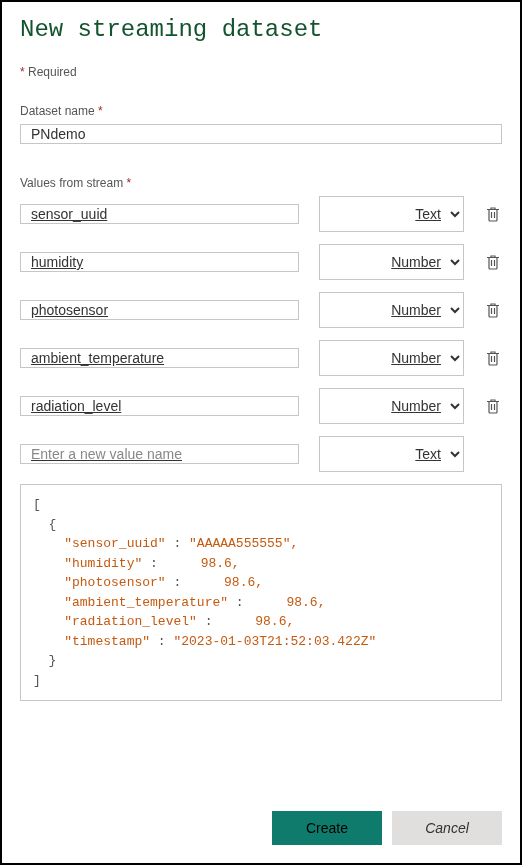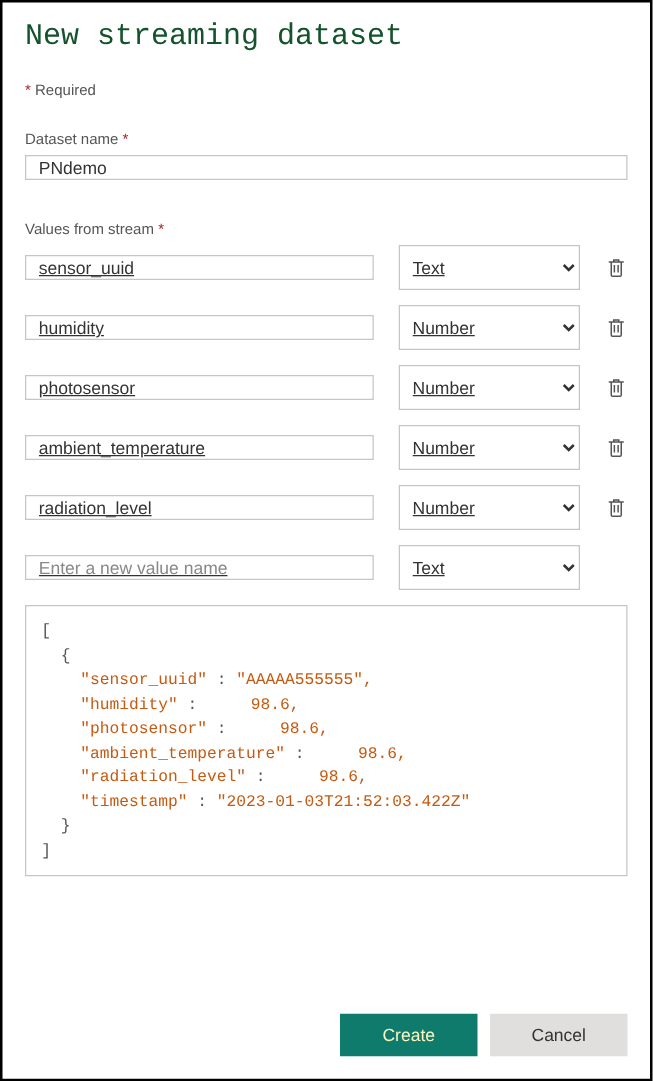--- a/index.html
+++ b/index.html
@@ -61,20 +61,21 @@
       min-width: 0;
     }
     .value-type {
       width: 145px;
       height: 36px;
       border: 1px solid #c8c6c4;
       padding: 0 6px;
       font-size: 14px;
       color: #333;
       background: #fff;
+      text-align: right;
     }
     .delete-btn {
       width: 18px;
       display: flex;
       align-items: center;
       justify-content: center;
       cursor: pointer;
     }
     .delete-btn svg { stroke: #555; }
     .delete-placeholder { width: 18px; }
@@ -98,22 +99,22 @@
       gap: 10px;
       padding: 14px 18px 18px 18px;
     }
     .btn {
       width: 110px;
       height: 34px;
       font-size: 14px;
       border: none;
       cursor: pointer;
     }
-    .btn-primary { background: #0f7b6c; color: #fef9c3; }
-    .btn-secondary { background: #e1dfdd; color: #333; }
+    .btn-primary { background: #0f7b6c; color: #000000; }
+    .btn-secondary { background: #e1dfdd; color: #333; font-style: italic; }
   </style>
 </head>
 <body>
 
 <div class="content">
   <h1 class="title">New streaming dataset</h1>
   <div class="required">Required</div>
 
   <div class="dataset-name">
     <div class="label"><span>Dataset name</span> <span class="ast">*</span></div>

